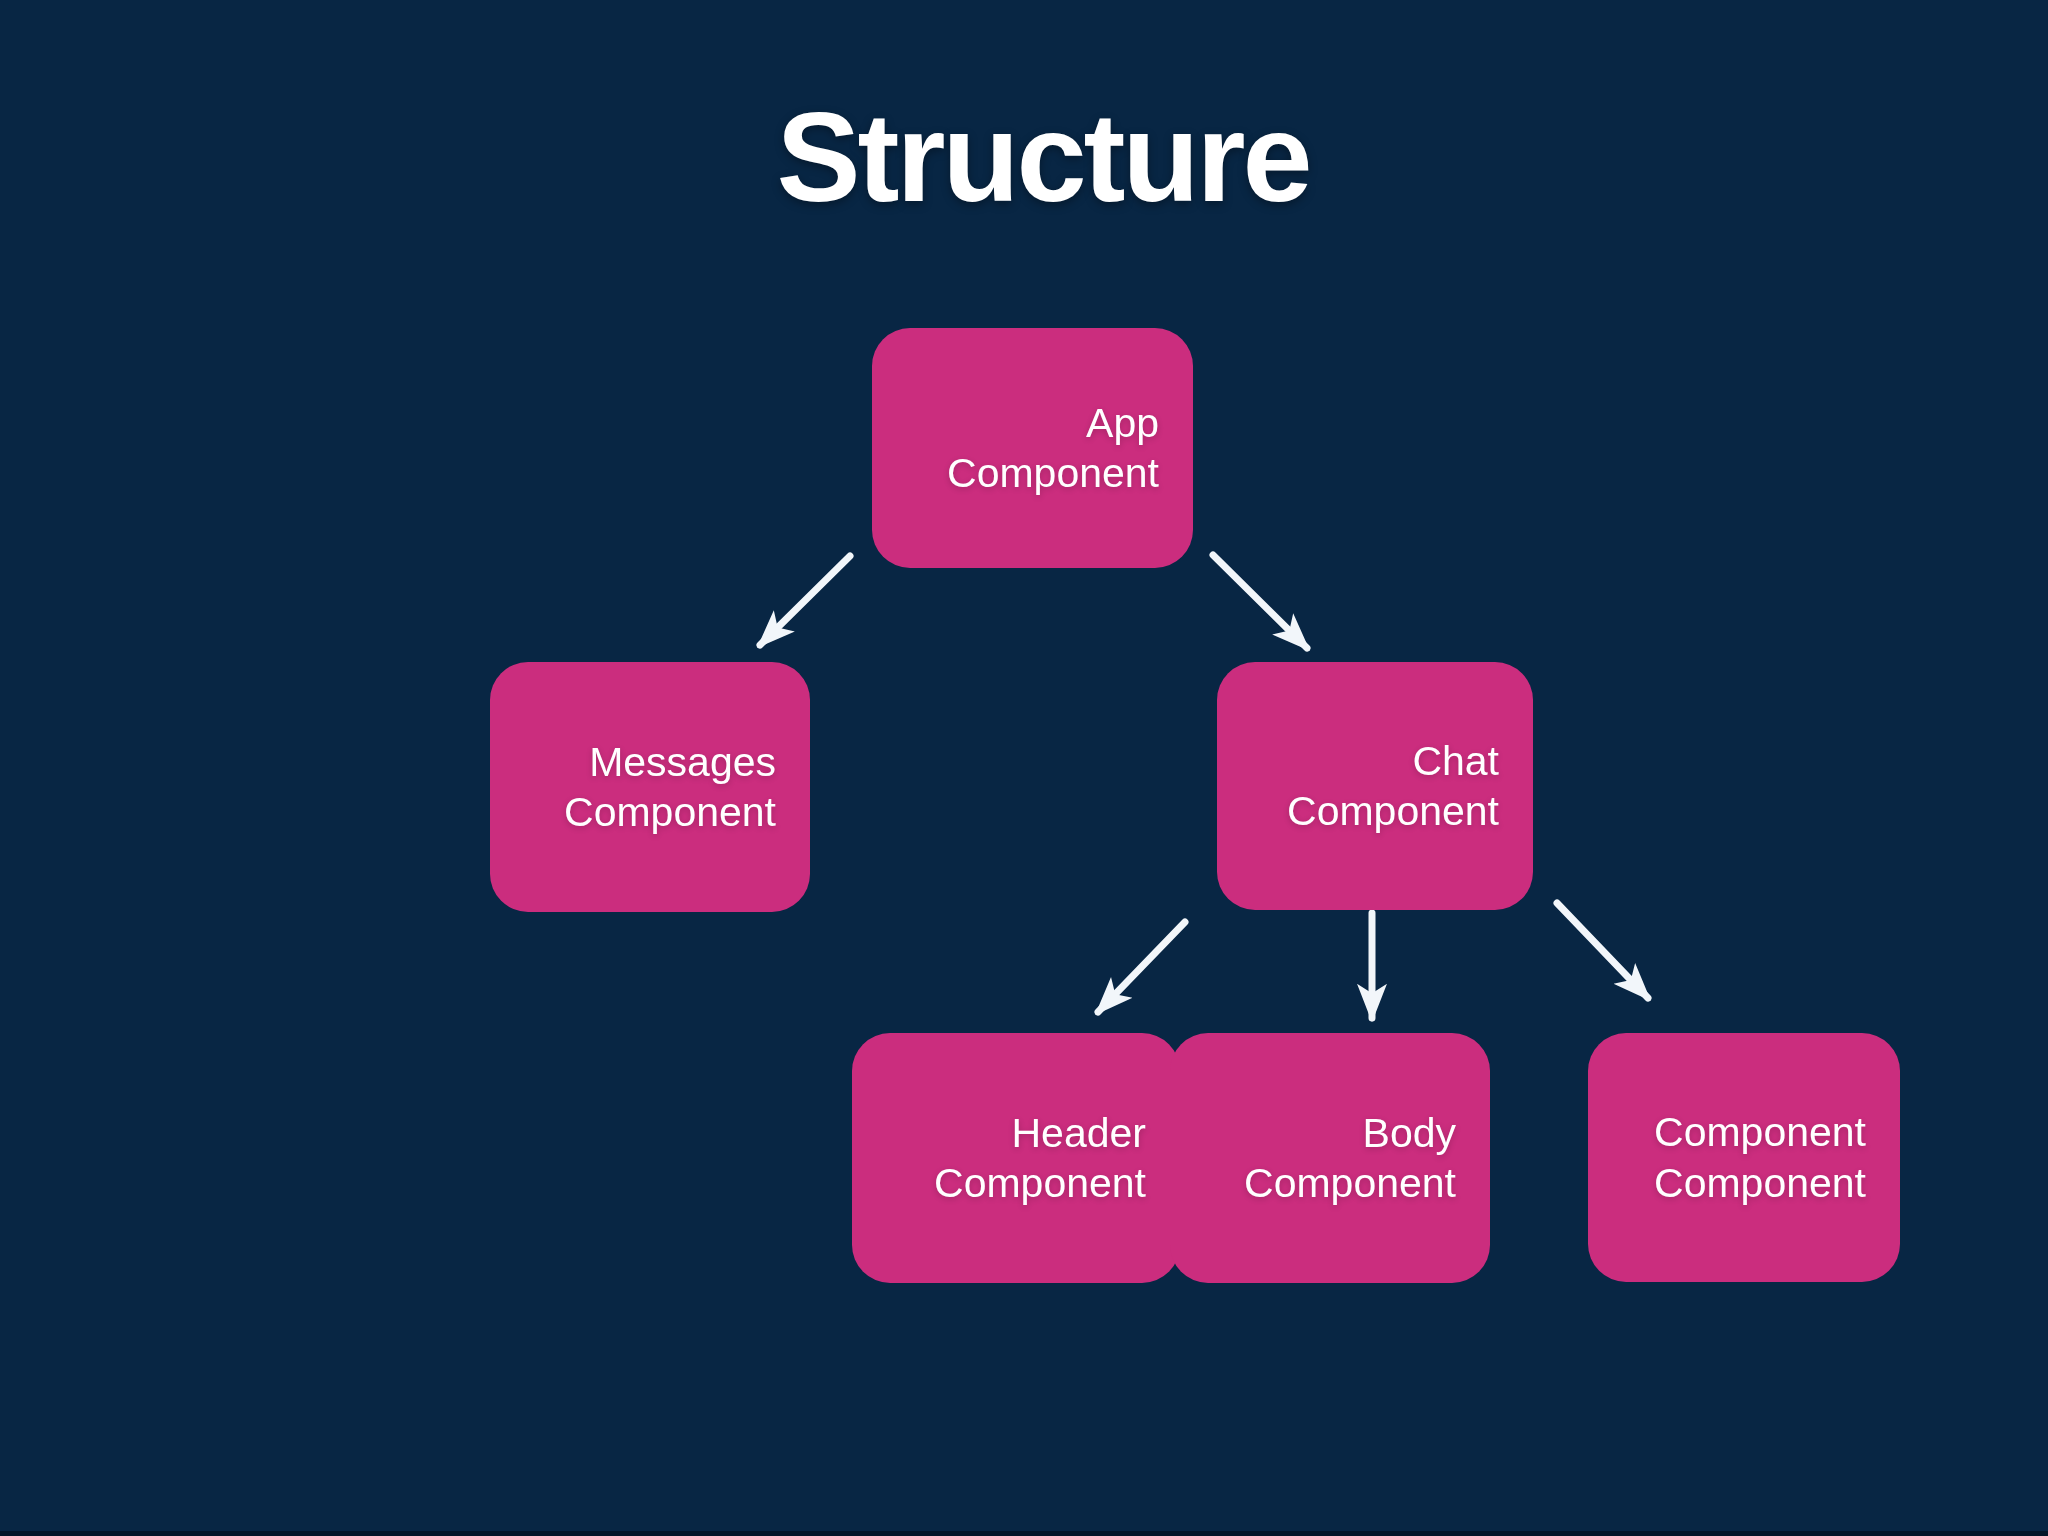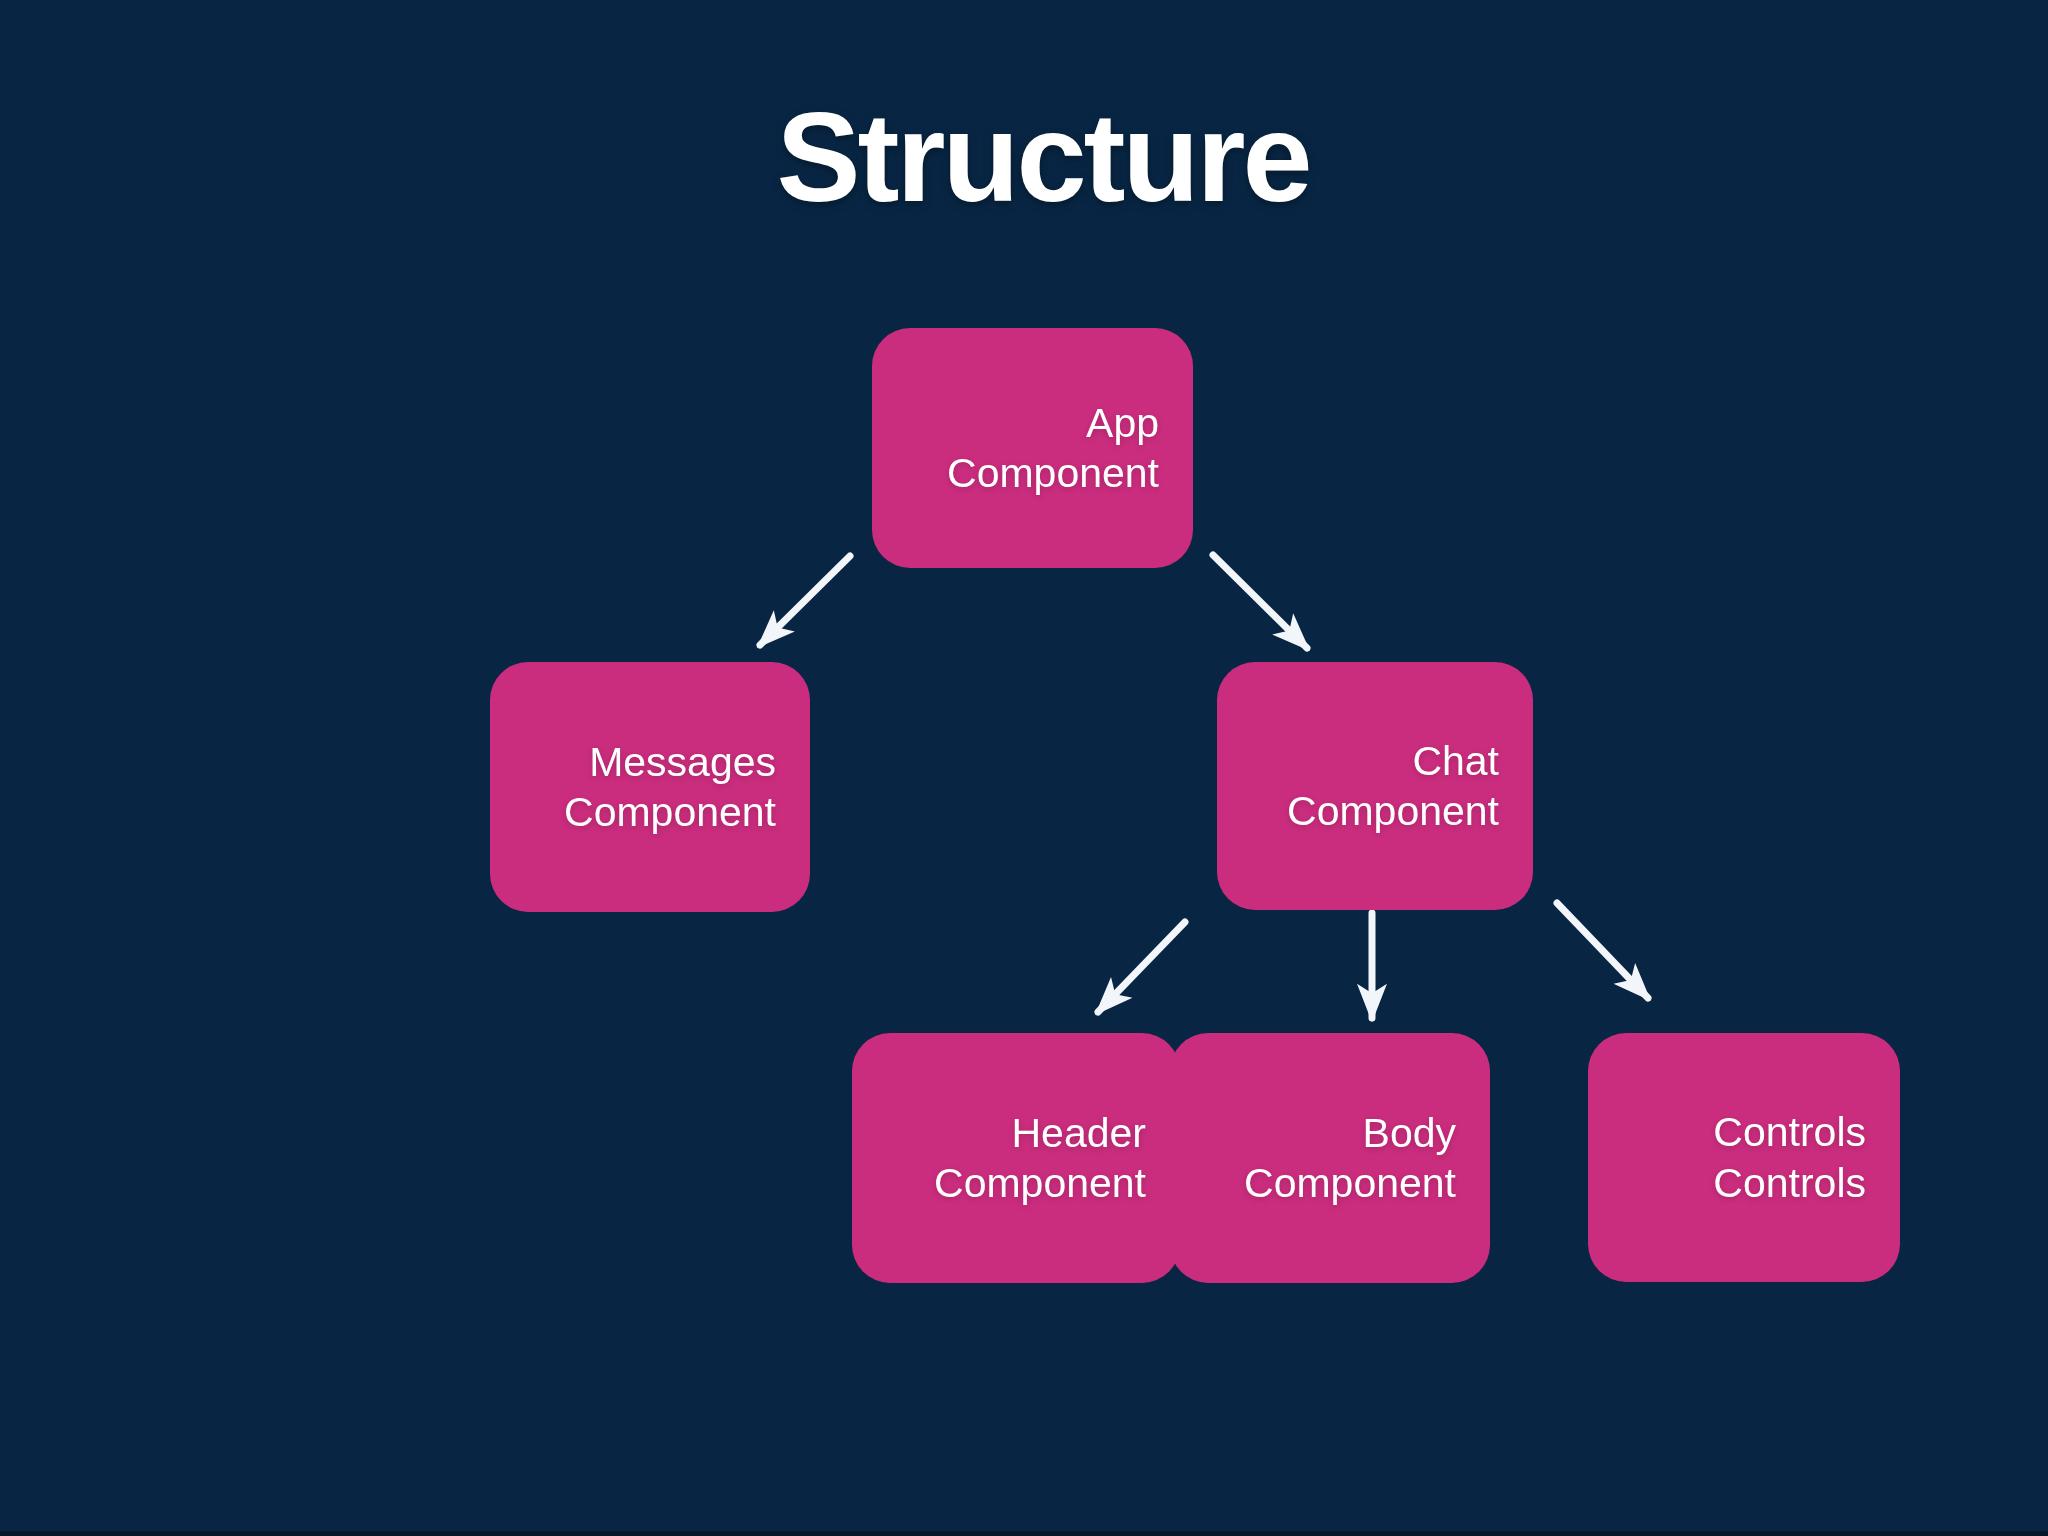--- a/index.html
+++ b/index.html
@@ -110,15 +110,15 @@
   <div class="node node-app">App Component</div>
 
   <div class="node node-messages">Messages Component</div>
 
   <div class="node node-chat">Chat Component</div>
 
   <div class="node node-header">Header Component</div>
 
   <div class="node node-body">Body Component</div>
 
-  <div class="node node-controls">Controls Controls</div>
+  <div class="node node-controls">Component Component</div>
 
 </div>
 
 </body></html>

